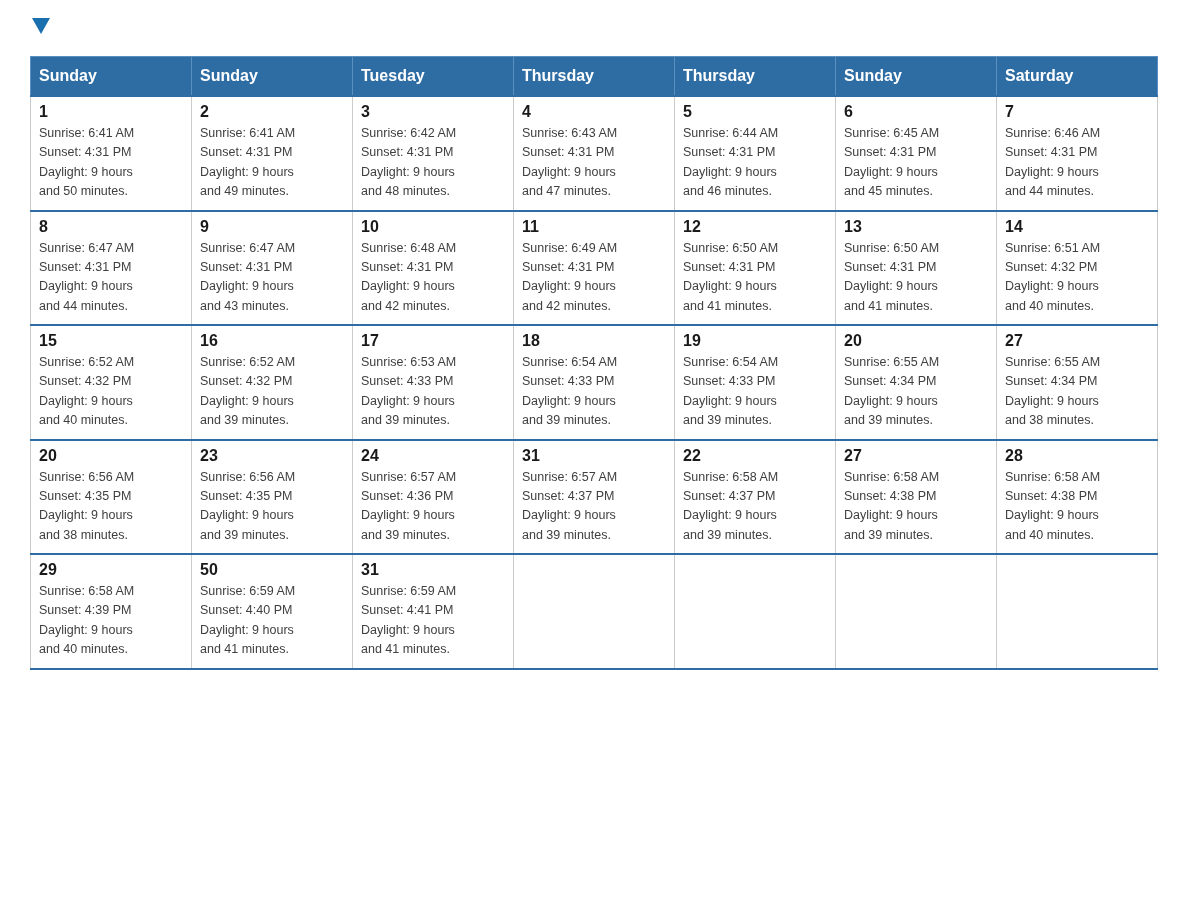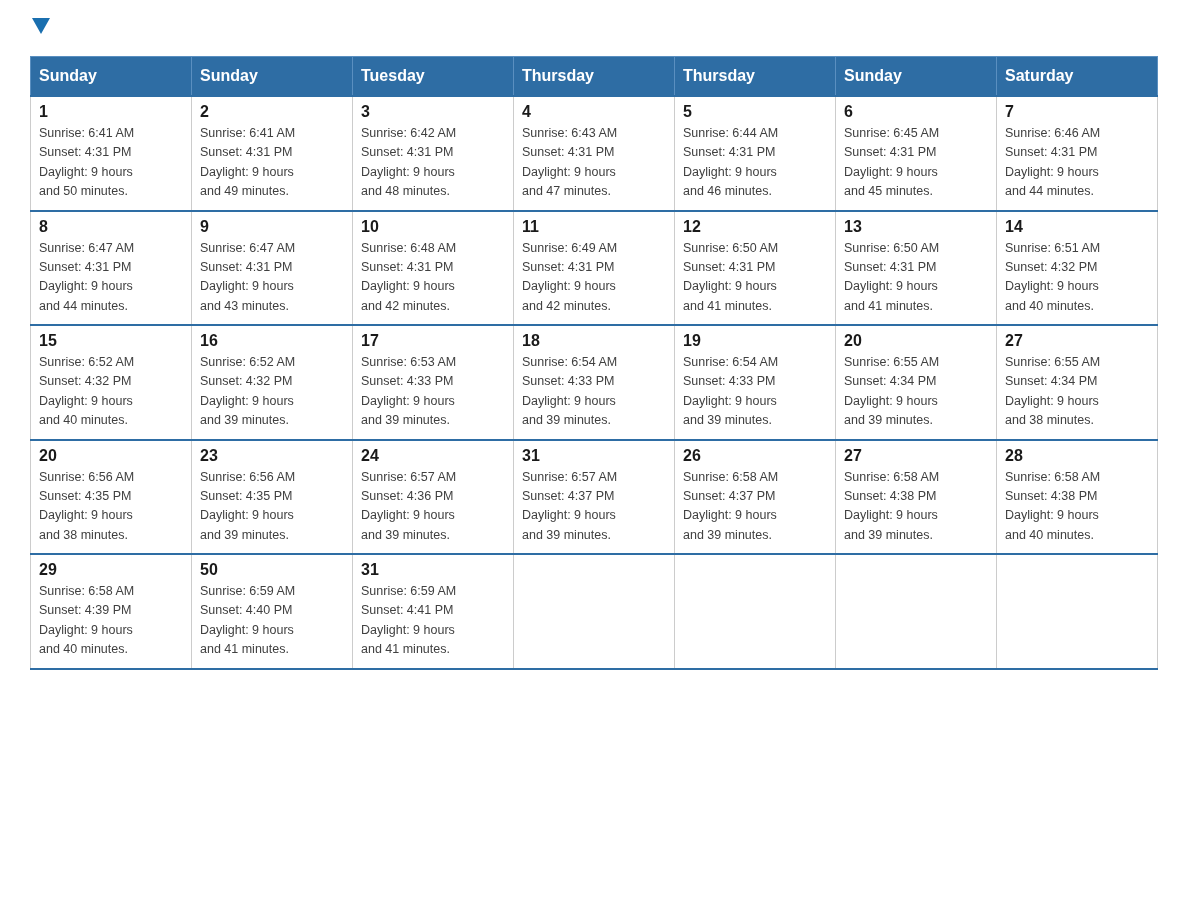--- a/index.html
+++ b/index.html
@@ -233,21 +233,21 @@
       </td>
         <td>
         <span class="day-number">24</span>
         <span class="day-info">Sunrise: 6:57 AM<br>Sunset: 4:36 PM<br>Daylight: 9 hours<br>and 39 minutes.</span>
       </td>
         <td>
         <span class="day-number">31</span>
         <span class="day-info">Sunrise: 6:57 AM<br>Sunset: 4:37 PM<br>Daylight: 9 hours<br>and 39 minutes.</span>
       </td>
         <td>
-        <span class="day-number">26</span>
+        <span class="day-number">22</span>
         <span class="day-info">Sunrise: 6:58 AM<br>Sunset: 4:37 PM<br>Daylight: 9 hours<br>and 39 minutes.</span>
       </td>
         <td>
         <span class="day-number">27</span>
         <span class="day-info">Sunrise: 6:58 AM<br>Sunset: 4:38 PM<br>Daylight: 9 hours<br>and 39 minutes.</span>
       </td>
         <td>
         <span class="day-number">28</span>
         <span class="day-info">Sunrise: 6:58 AM<br>Sunset: 4:38 PM<br>Daylight: 9 hours<br>and 40 minutes.</span>
       </td>

